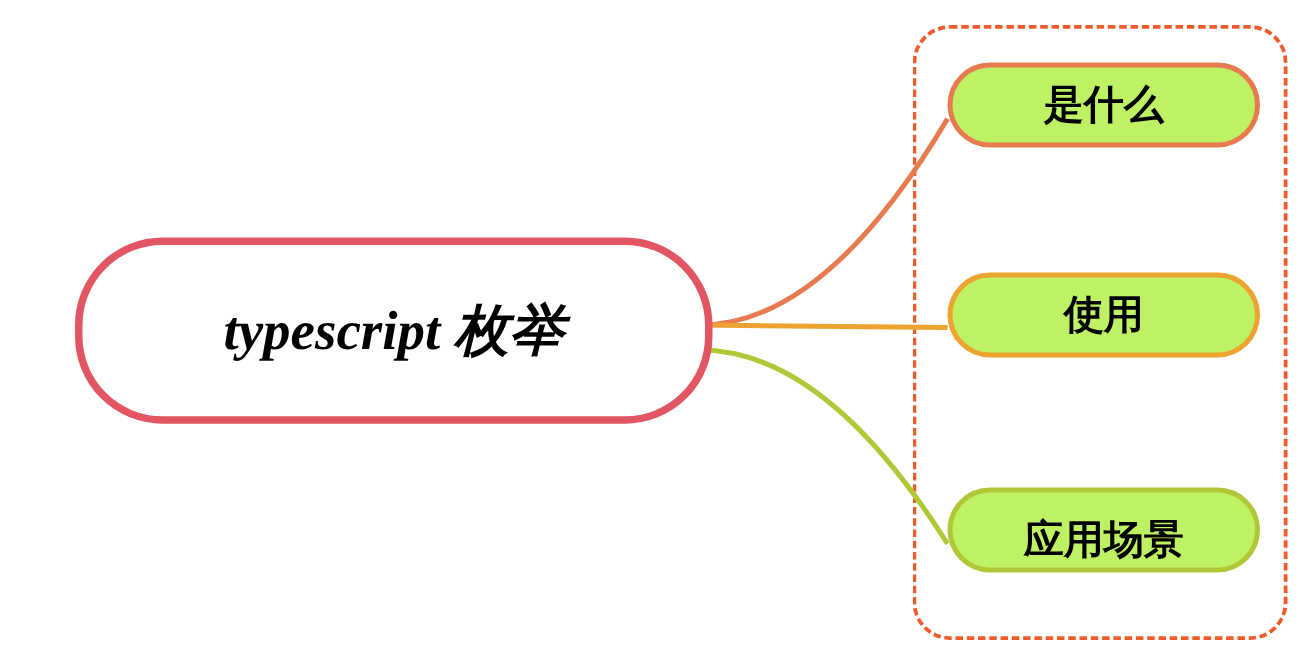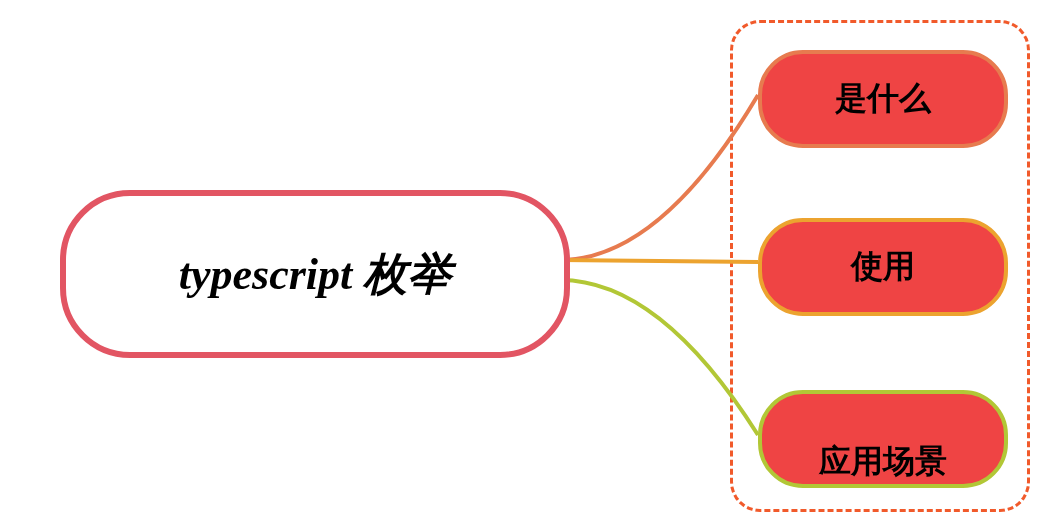--- a/index.html
+++ b/index.html
@@ -8,21 +8,21 @@
       height: 532px;
       position: relative;
       background: #fff;
       font-family: -apple-system, BlinkMacSystemFont, "Segoe UI", sans-serif;
     }
     .root-node {
       position: absolute;
       left: 60px;
       top: 190px;
       width: 510px;
-      height: 168px;
+      height: 149px;
       border: 6px solid;
       border-radius: 70px;
       display: flex;
       align-items: center;
       justify-content: center;
       font-size: 44px;
       font-weight: 700;
       font-style: italic;
       font-family: "Comic Sans MS", "Segoe Script", cursive;
       background: #fff;
@@ -34,29 +34,29 @@
       top: 20px;
       width: 300px;
       height: 492px;
       border: 3px dashed;
       border-radius: 30px;
       z-index: 1;
     }
     .child-node {
       position: absolute;
       width: 250px;
-      height: 98px;
+      height: 68px;
       border: 4px solid;
       border-radius: 45px;
       display: flex;
       align-items: center;
       justify-content: center;
       font-size: 32px;
       font-weight: 600;
-      background: #ef4444;
+      background: #bef264;
       z-index: 3;
     }
     .child-1 { left: 758px; top: 50px; }
     .child-2 { left: 758px; top: 218px; text-align: right; }
     .child-3 { left: 758px; top: 390px; }
     .connector {
       position: absolute;
       z-index: 2;
       pointer-events: none;
     }

